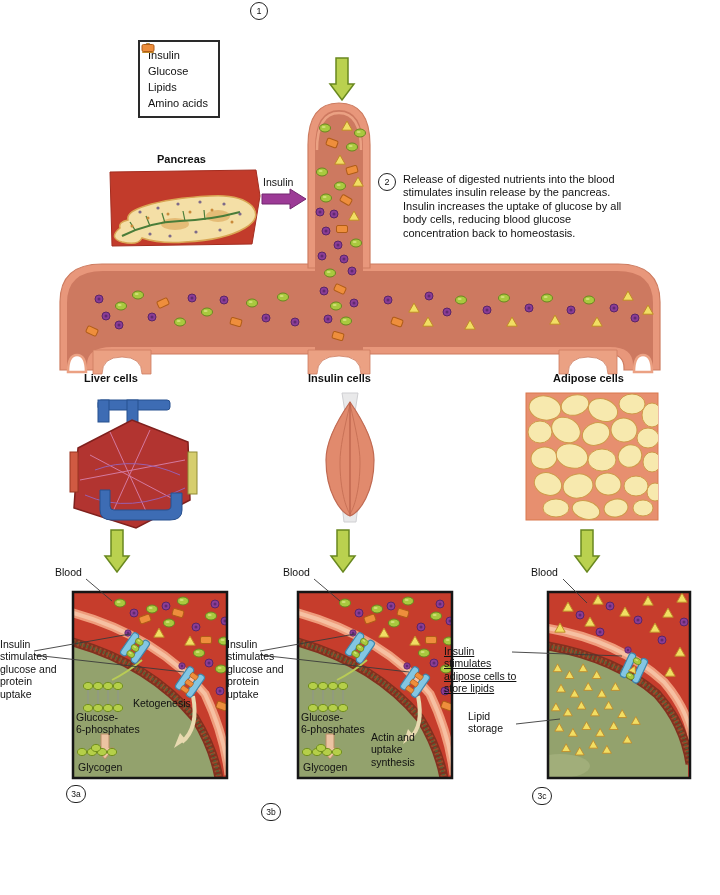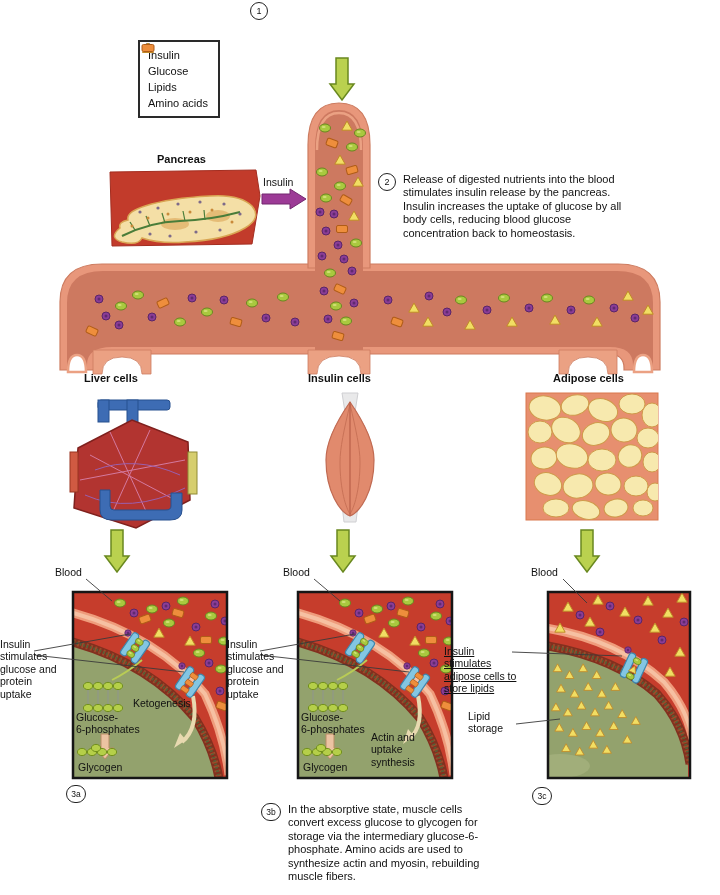--- a/index.html
+++ b/index.html
@@ -567,17 +567,16 @@
   <span>6-phosphates</span>
 </div>
 <div class="lbl" style="left:303px;top:761px;">Glycogen</div>
 <div class="lbl" style="left:371px;top:731px;width:72px;">Actin and uptake synthesis</div>
 
 <div class="step" style="left:38px;top:785px;width:224px;margin-left:28px;">
   <div class="snum" style="width:18px;height:16px;font-size:8.5px;border-radius:9px;">3a</div>
 </div>
 <div class="step" style="left:261px;top:785px;width:228px;margin-top:18px;">
   <div class="snum" style="width:18px;height:16px;font-size:8.5px;border-radius:9px;">3b</div>
-  <div class="stext">In the absorptive state, muscle cells convert excess glucose to glycogen for storage via the intermediary glucose-6-phosphate. Amino acids are used to synthesize actin and myosin, rebuilding muscle fibers.</div>
 </div>
 <div class="step" style="left:484px;top:787px;width:232px;margin-left:48px;">
   <div class="snum" style="width:18px;height:16px;font-size:8.5px;border-radius:9px;">3c</div>
 </div>
 
 </body></html>

